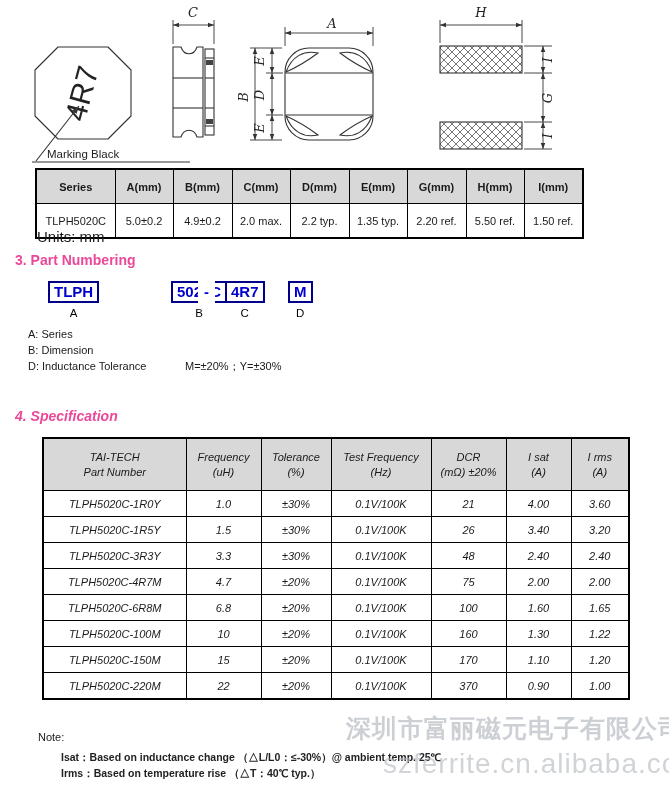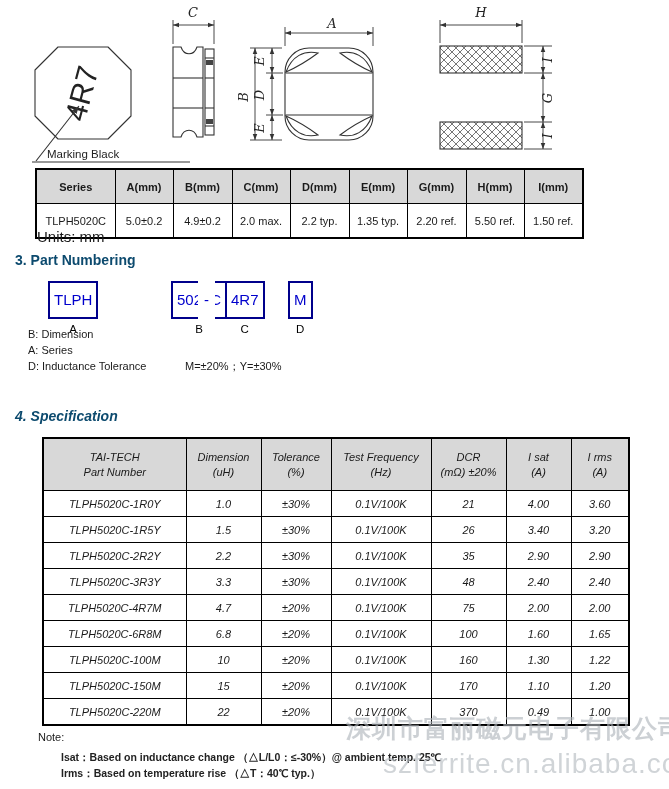--- a/index.html
+++ b/index.html
@@ -14,34 +14,34 @@
 
   
   table{border-collapse:collapse;table-layout:fixed;}
   .dim-table{position:absolute;left:35px;top:168px;width:547px;border:2px solid #000;font-size:11px;}
   .dim-table th,.dim-table td{border:1px solid #000;text-align:center;padding:3px 1px;}
   .dim-table th{background:#d8d8d8;font-weight:bold;height:27px;}
   .dim-table td{height:27px;}
   .units-note{position:absolute;left:37px;top:228px;font-size:15px;}
 
   
-  .sec-heading{position:absolute;left:15px;font-size:14px;font-weight:bold;color:#0c4a6e;}
+  .sec-heading{position:absolute;left:15px;font-size:14px;font-weight:bold;color:#ec4899;}
   .h-partnum{top:252px;}
   .h-spec{top:408px;font-style:italic;}
 
   
   .pn-row{position:absolute;left:48px;top:281px;width:320px;height:44px;}
   .pn-seg{position:absolute;top:0;text-align:center;}
   .pn-seg:nth-child(1){left:0;}
   .pn-seg:nth-child(2){left:75px;margin-left:48px;}
   .pn-seg:nth-child(3){left:150px;}
   .pn-seg:nth-child(4){left:177px;}
   .pn-seg:nth-child(5){left:240px;}
-  .pn-box{display:inline-block;border:2px solid #00008b;color:#0000cc;font-weight:normal;
-          font-size:15px;line-height:18px;padding:8px 4px;background:#fff;}
+  .pn-box{display:inline-block;border:2px solid #00008b;color:#0000cc;font-weight:bold;
+          font-size:15px;line-height:18px;padding:0 4px;background:#fff;}
   .pn-seg.no-box .pn-box{border-color:transparent;}
   .pn-letter{font-size:11.5px;color:#000;margin-top:4px;}
   .pn-legend{position:absolute;left:28px;top:326px;font-size:11px;line-height:16px;}
   .pn-legend .k{display:inline-block;width:157px;}
 
   
   .spec-table{position:absolute;left:42px;top:437px;width:586px;border:2px solid #000;font-size:11px;font-style:italic;}
   .spec-table th,.spec-table td{border:1px solid #000;text-align:center;padding:0 2px;}
   .spec-table th{background:#d8d8d8;font-weight:normal;height:51px;white-space:pre-line;line-height:15px;}
   .spec-table td{height:25px;}
@@ -188,41 +188,41 @@
 
 <div class="sec-heading h-partnum">3. Part Numbering</div>
 <div class="pn-row" id="pn-row">
     <div class="pn-seg"><div class="pn-box">TLPH</div><div class="pn-letter">A</div></div>
     <div class="pn-seg"><div class="pn-box">5020C</div><div class="pn-letter">B</div></div>
     <div class="pn-seg no-box"><div class="pn-box">-</div><div class="pn-letter"></div></div>
     <div class="pn-seg"><div class="pn-box">4R7</div><div class="pn-letter">C</div></div>
     <div class="pn-seg"><div class="pn-box">M</div><div class="pn-letter">D</div></div>
   </div>
 <div class="pn-legend" id="pn-legend">
+    <div><span class="k">A: Series</span><span></span></div>
     <div><span class="k">B: Dimension</span><span></span></div>
-    <div><span class="k">A: Series</span><span></span></div>
     <div><span class="k">D: Inductance Tolerance</span><span>M=±20%；Y=±30%</span></div>
   </div>
 
 <div class="sec-heading h-spec">4. Specification</div>
 <table class="spec-table">
   <colgroup>
     <col style="width:143px">
       <col style="width:75px">
       <col style="width:70px">
       <col style="width:100px">
     <col style="width:75px">
       <col style="width:65px">
       <col style="width:58px">
   </colgroup>
   <thead>
       <tr id="spec-head">
         <th>TAI-TECH
 Part Number</th>
-        <th>Dimension
+        <th>Frequency
 (uH)</th>
         <th>Tolerance
 (%)</th>
         <th>Test Frequency
 (Hz)</th>
         <th>DCR
 (mΩ) ±20%</th>
         <th>I sat
 (A)</th>
         <th>I rms
@@ -242,29 +242,20 @@
       <tr>
         <td>TLPH5020C-1R5Y</td>
         <td>1.5</td>
         <td>±30%</td>
         <td>0.1V/100K</td>
         <td>26</td>
         <td>3.40</td>
         <td>3.20</td>
       </tr>
       <tr>
-        <td>TLPH5020C-2R2Y</td>
-        <td>2.2</td>
-        <td>±30%</td>
-        <td>0.1V/100K</td>
-        <td>35</td>
-        <td>2.90</td>
-        <td>2.90</td>
-      </tr>
-      <tr>
         <td>TLPH5020C-3R3Y</td>
         <td>3.3</td>
         <td>±30%</td>
         <td>0.1V/100K</td>
         <td>48</td>
         <td>2.40</td>
         <td>2.40</td>
       </tr>
       <tr>
         <td>TLPH5020C-4R7M</td>
@@ -301,21 +292,21 @@
         <td>170</td>
         <td>1.10</td>
         <td>1.20</td>
       </tr>
       <tr>
         <td>TLPH5020C-220M</td>
         <td>22</td>
         <td>±20%</td>
         <td>0.1V/100K</td>
         <td>370</td>
-        <td>0.49</td>
+        <td>0.90</td>
         <td>1.00</td>
       </tr>
     </tbody>
 </table>
 
 <div class="note-label">Note:</div>
 <div class="note-lines" id="note-lines">
     <div>Isat：Based on inductance change （△L/L0：≤-30%）@ ambient temp. 25℃</div>
     <div>Irms：Based on temperature rise （△T：40℃ typ.）</div>
   </div>

